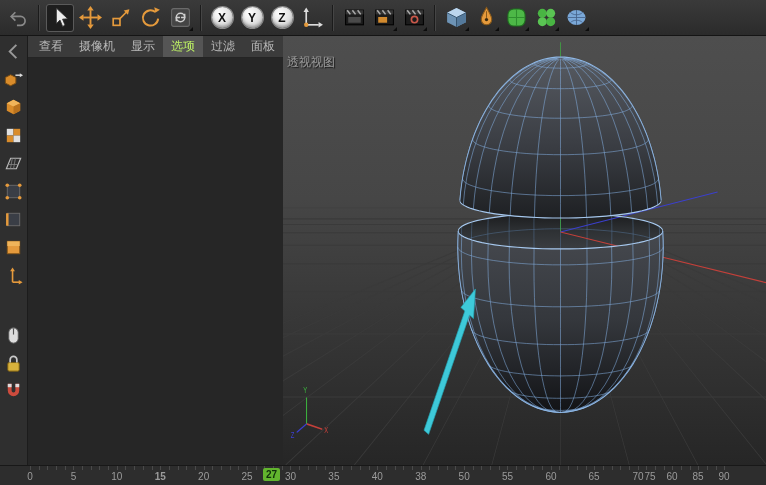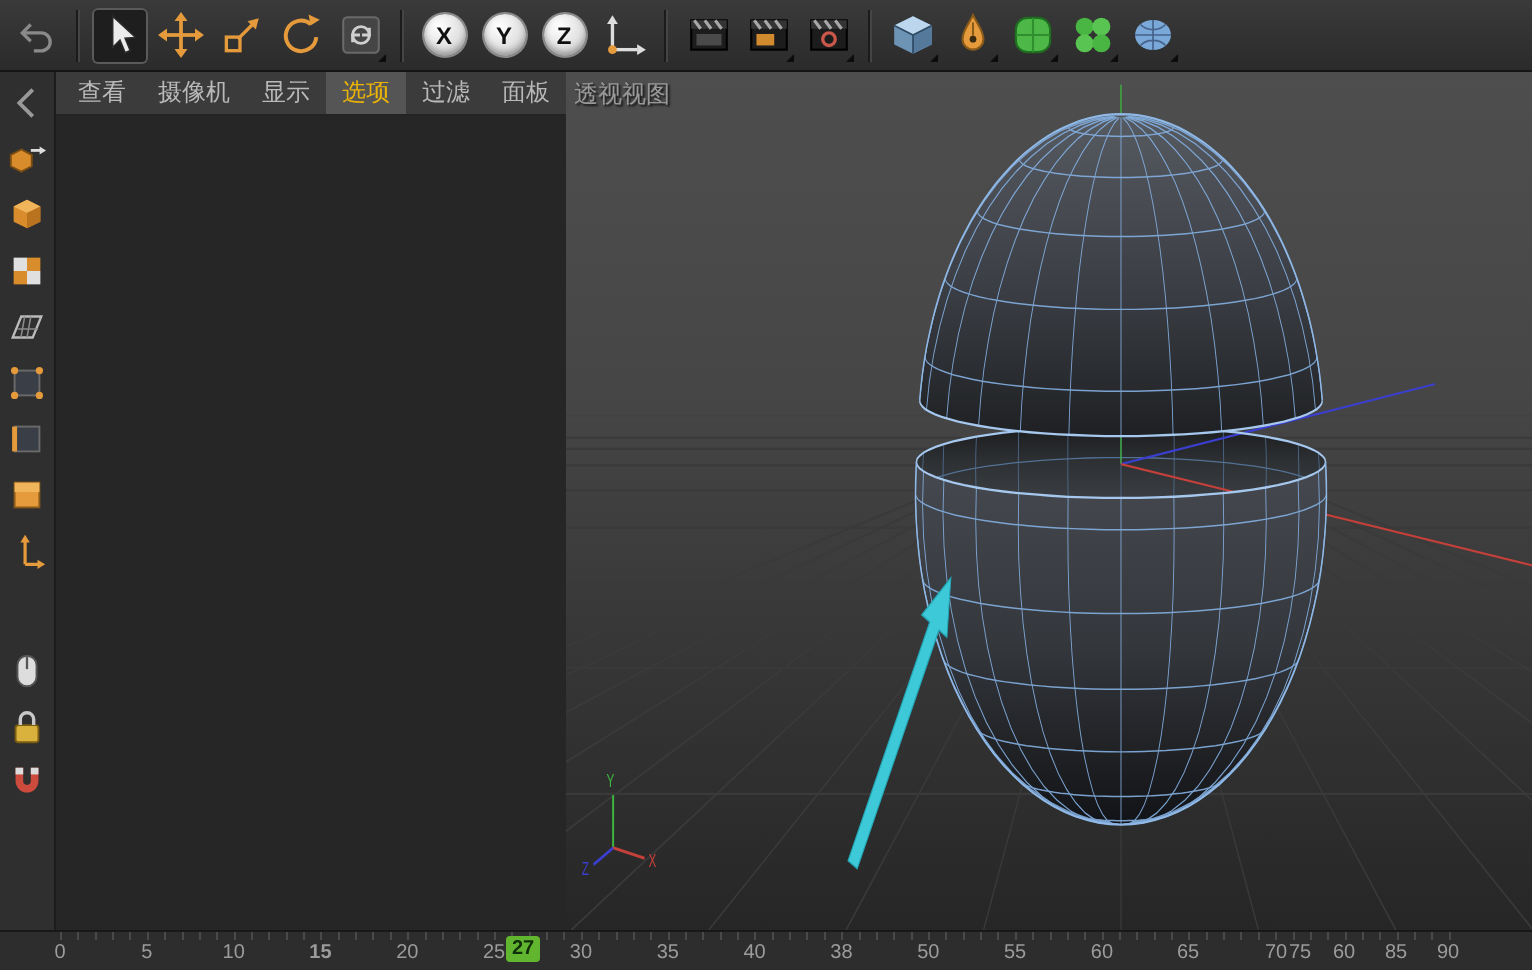--- a/index.html
+++ b/index.html
@@ -18,25 +18,25 @@
   
   .main{display:flex;height:429px;flex:none}
   .sidebar{width:28px;box-sizing:border-box;background:#2f2f2f;border-right:1px solid #1c1c1c;display:flex;flex-direction:column;align-items:center;padding-top:3px;gap:4px;flex:none}
   .sb-btn{width:24px;height:24px;display:flex;align-items:center;justify-content:center;flex:none}
   .sb-btn svg{width:21px;height:21px;display:block}
   .sb-btn.gap{margin-top:32px}
 
   .panel{flex:1;display:flex;min-width:0}
   .menubar{height:22px;box-sizing:border-box;background:#3b3b3b;border-bottom:1px solid #242424;display:flex;align-items:stretch;font-size:12px;color:#b9b9b9;padding-left:3px;flex:none}
   .menu-item{padding:0 8px;display:flex;align-items:center;cursor:default;white-space:nowrap}
-  .menu-item.active{background:#555;color:#eab308}
+  .menu-item.active{background:#555;color:#bef264}
 
   .viewport{position:relative;flex:1;overflow:hidden;background:#3c3c3c}
   .viewport svg{position:absolute;inset:0}
-  .vp-label{position:absolute;top:3px;left:4px;font-size:12px;color:#999;text-shadow:1px 1px 1px #161616;z-index:2}
+  .vp-label{position:absolute;top:18px;left:4px;font-size:12px;color:#999;text-shadow:1px 1px 1px #161616;z-index:2}
 
   
   .timeline{height:20px;box-sizing:border-box;background:#2d2d2d;border-top:1px solid #181818;position:relative;font-size:10px;color:#9b9b9b;flex:none}
   .timeline::before{content:"";position:absolute;left:30px;right:38px;top:0;height:4px;background:repeating-linear-gradient(90deg,#4a4a4a 0 1px,transparent 1px 8.68px)}
   .tick{position:absolute;top:5px;transform:translateX(-50%);white-space:nowrap}
   .frame-marker{position:absolute;top:2px;height:13px;line-height:13px;background:#62b52e;color:#10300c;font-weight:bold;font-size:10px;padding:0 3px;border-radius:2px;z-index:2}
 </style>
 </head>
 <body>
 
@@ -424,21 +424,21 @@
               <text x="31" y="339" fill="#3db83f">Y</text>
               <text x="63" y="377" fill="#c4403a">X</text>
               <text x="12" y="381" fill="#3b3fcf">Z</text>
             </g>
           </svg>
       </div>
     </div>
   </div>
 
   <div class="timeline">
-    <div class="frame-marker" style="left:253px">27</div>
+    <div class="frame-marker" style="left:263px">27</div>
   <span class="tick" style="left: 30px;">0</span>
       <span class="tick" style="left: 73.415px;">5</span>
       <span class="tick" style="left: 116.83px;">10</span>
       <span class="tick" style="left: 160.245px; font-weight: bold;">15</span>
       <span class="tick" style="left: 203.66px;">20</span>
       <span class="tick" style="left: 247.075px;">25</span>
       <span class="tick" style="left: 290.49px;">30</span>
       <span class="tick" style="left: 333.905px;">35</span>
       <span class="tick" style="left: 377.32px;">40</span>
       <span class="tick" style="left: 420.735px;">38</span>

